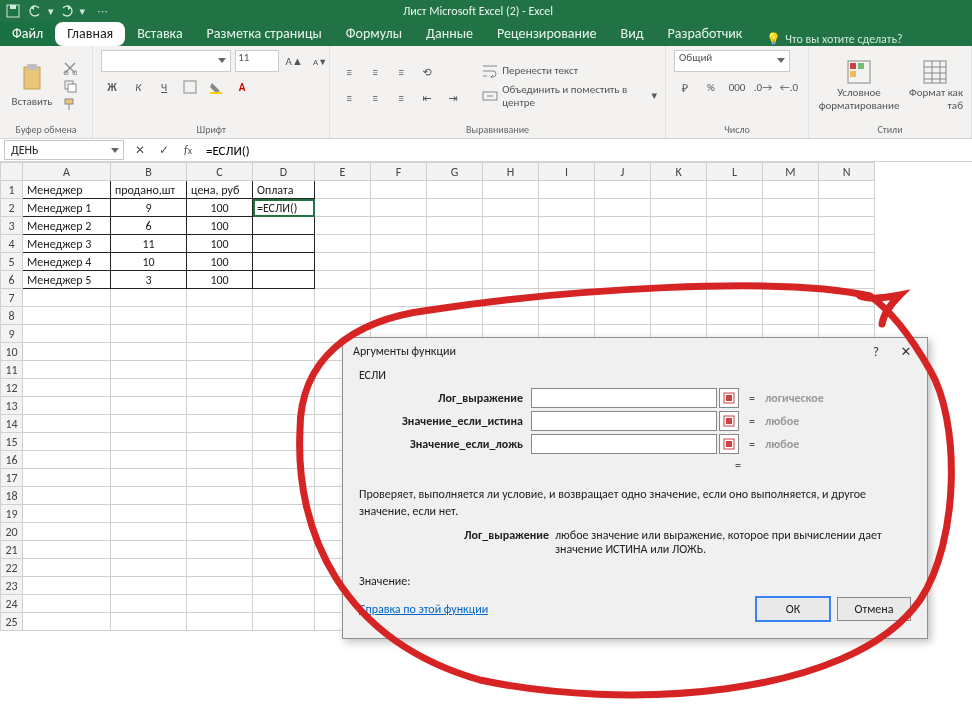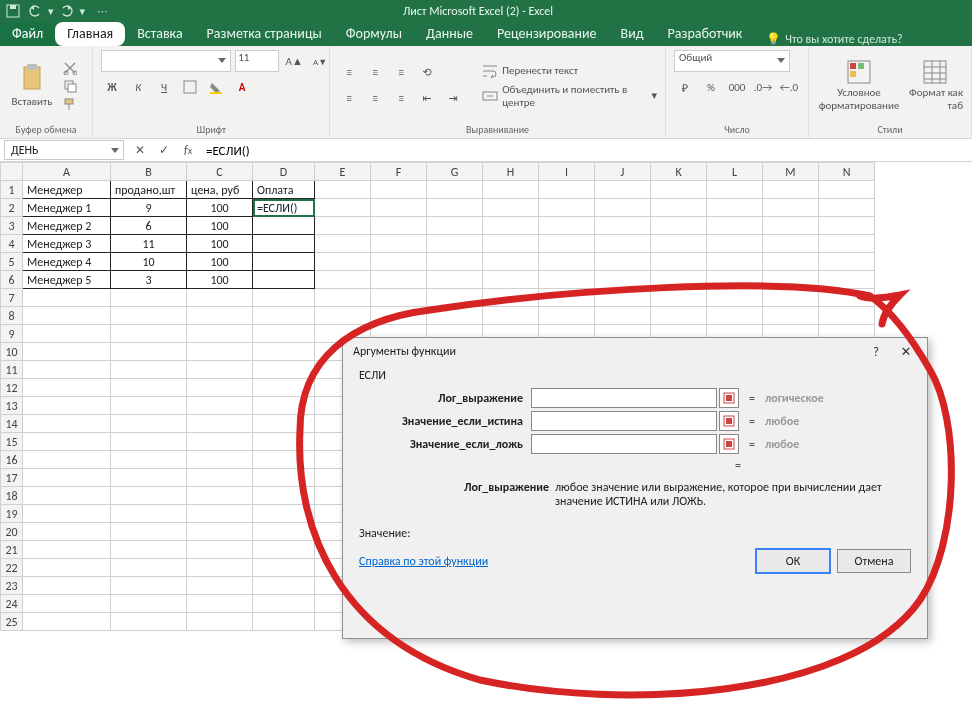--- a/index.html
+++ b/index.html
@@ -779,20 +779,21 @@
             <svg width="12" height="12">
               <rect x="1" y="1" width="10" height="10" fill="none" stroke="#c44"></rect>
               <rect x="3" y="3" width="6" height="6" fill="#c44"></rect>
             </svg>
           </div>
           <div class="arg-eq">=</div>
           <div class="arg-hint">любое</div>
         </div>
       </div>
     <div style="margin-left:370px;margin-top:4px"><span class="arg-eq">=</span></div>
+    <div class="desc">Проверяет, выполняется ли условие, и возвращает одно значение, если оно выполняется, и другое значение, если нет.</div>
     <div class="desc2">
       <span class="k">Лог_выражение</span>
       <span class="v">любое значение или выражение, которое при вычислении дает значение ИСТИНА или ЛОЖЬ.</span>
     </div>
     <div class="result-row"><span>Значение:</span></div>
     <div class="dlg-footer">
       <a class="help-link" href="#">Справка по этой функции</a>
       <span class="sp"></span>
       <div class="dlg-btn primary">
           <span>ОК</span>

